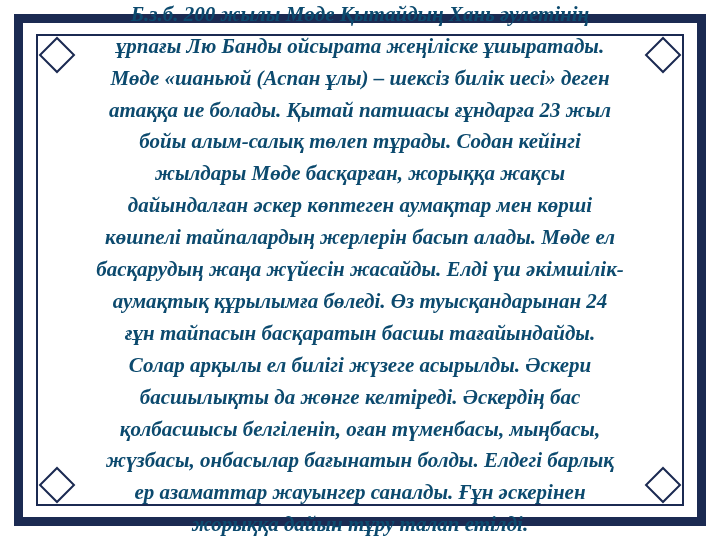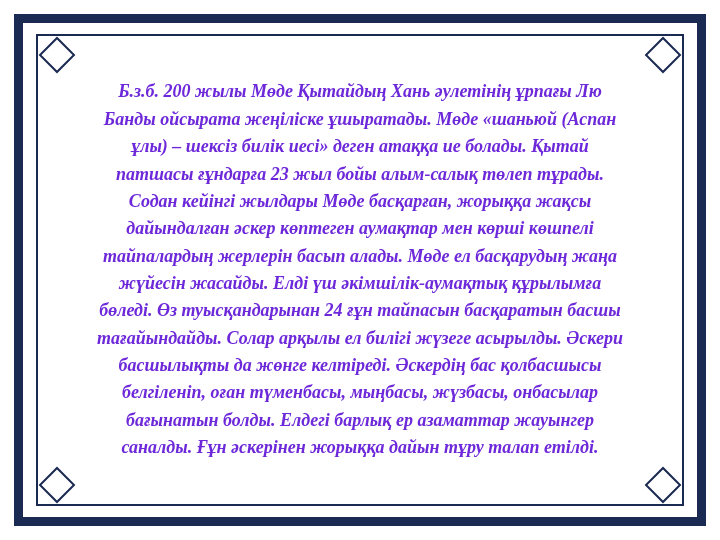--- a/index.html
+++ b/index.html
@@ -68,23 +68,23 @@
     bottom: 96px;
     display: flex;
     align-items: center;
     justify-content: center;
   }
 
   .body-text {
     font-family: "Liberation Serif", serif;
     font-style: italic;
     font-weight: bold;
-    font-size: 18px;
+    font-size: 21px;
     line-height: 1.52;
-    color: #6d28d9;
+    color: #0c4a6e;
     text-align: center;
     white-space: pre-wrap;
     margin: 0;
   }
 </style>
 </head>
 <body>
 
 <div class="slide">
 

